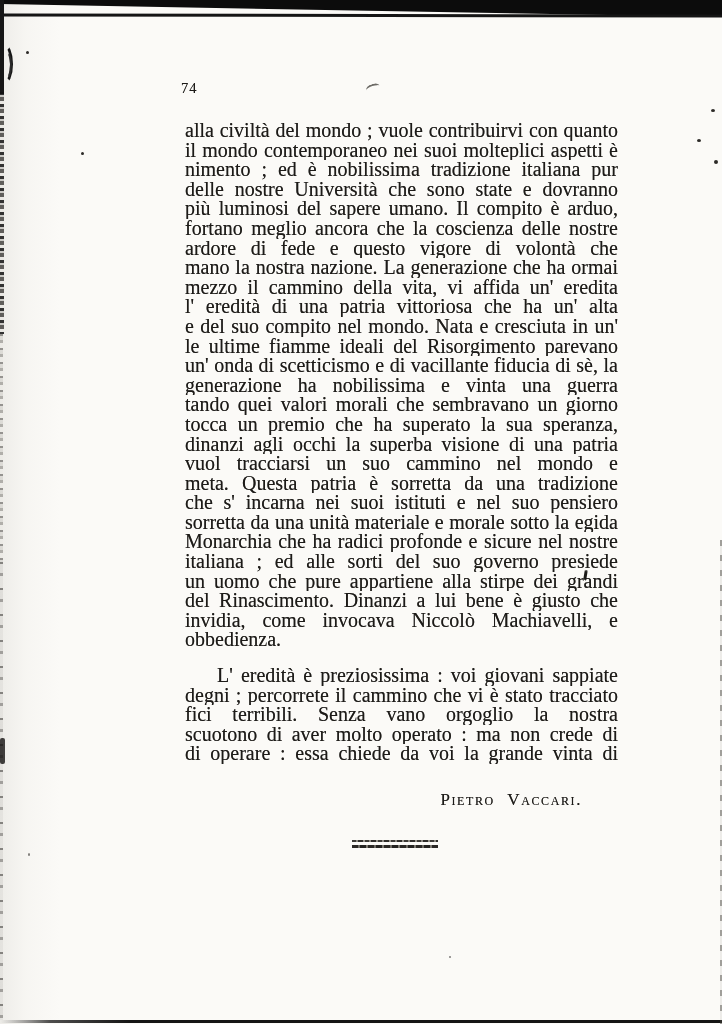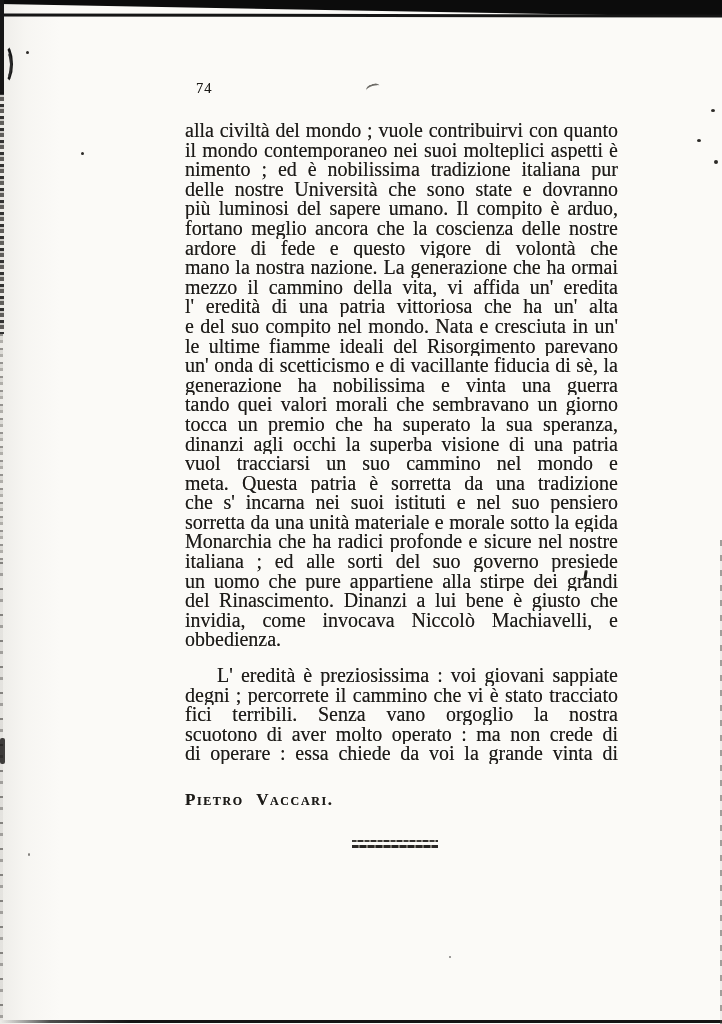--- a/index.html
+++ b/index.html
@@ -75,44 +75,43 @@
     position:absolute;left:366px;top:84px;width:14px;height:6px;
     border-top:2px solid #4a4843;border-radius:60%;
     transform:rotate(-18deg);opacity:.8;
   }
   .ink-blot{
     position:absolute;left:584px;top:570px;width:3px;height:10px;
     background:#1c1a18;border-radius:2px;transform:rotate(9deg);filter:blur(.2px);
   }
   
   .pagenum{
-    position:absolute;left:196px;top:80px;
+    position:absolute;left:181px;top:80px;
     font-size:14.5px;letter-spacing:1px;
     text-shadow:0 0 .4px rgba(0,0,0,.55);
   }
   .body-text{
     position:absolute;left:185px;top:121px;width:433px;
     font-size:20px;
     text-shadow:0 0 .4px rgba(0,0,0,.55);
   }
   .para{margin:0;padding:0;}
   .line{
     height:19.6px;line-height:19.6px;overflow:hidden;
     text-align:justify;text-align-last:justify;
     word-spacing:.5px;
   }
   .line.last-line{text-align-last:left;}
   .line.indent{text-indent:32px;margin-top:16px;}
   .signature{
     position:absolute;left:185px;top:790px;width:433px;
-    padding-right:36px;box-sizing:border-box;
+    text-align:right;padding-right:36px;box-sizing:border-box;
     font-variant:small-caps;font-size:17px;
     letter-spacing:1.6px;word-spacing:7px;
     text-shadow:0 0 .4px rgba(0,0,0,.55);
-    font-weight:bold;
   }
   .divider{position:absolute;left:352px;top:840px;width:86px;}
   .divider .rule-a{
     height:2px;margin-bottom:3px;filter:blur(.2px);
     background:repeating-linear-gradient(90deg,#3c3a36 0 4px,#8d8a83 4px 6px,#2f2d2a 6px 11px,#97948c 11px 13px);
   }
   .divider .rule-b{
     height:2.5px;filter:blur(.15px);
     background:repeating-linear-gradient(90deg,#2a2825 0 6px,#6f6c65 6px 8px,#232220 8px 14px,#7d7a72 14px 16px);
   }

